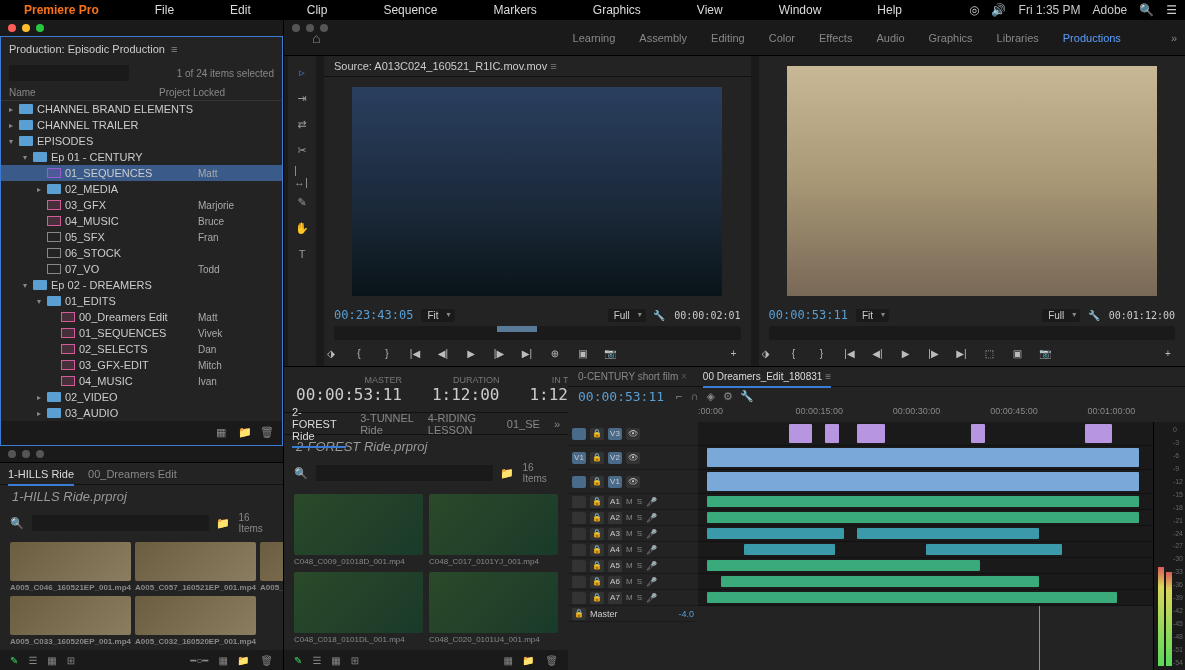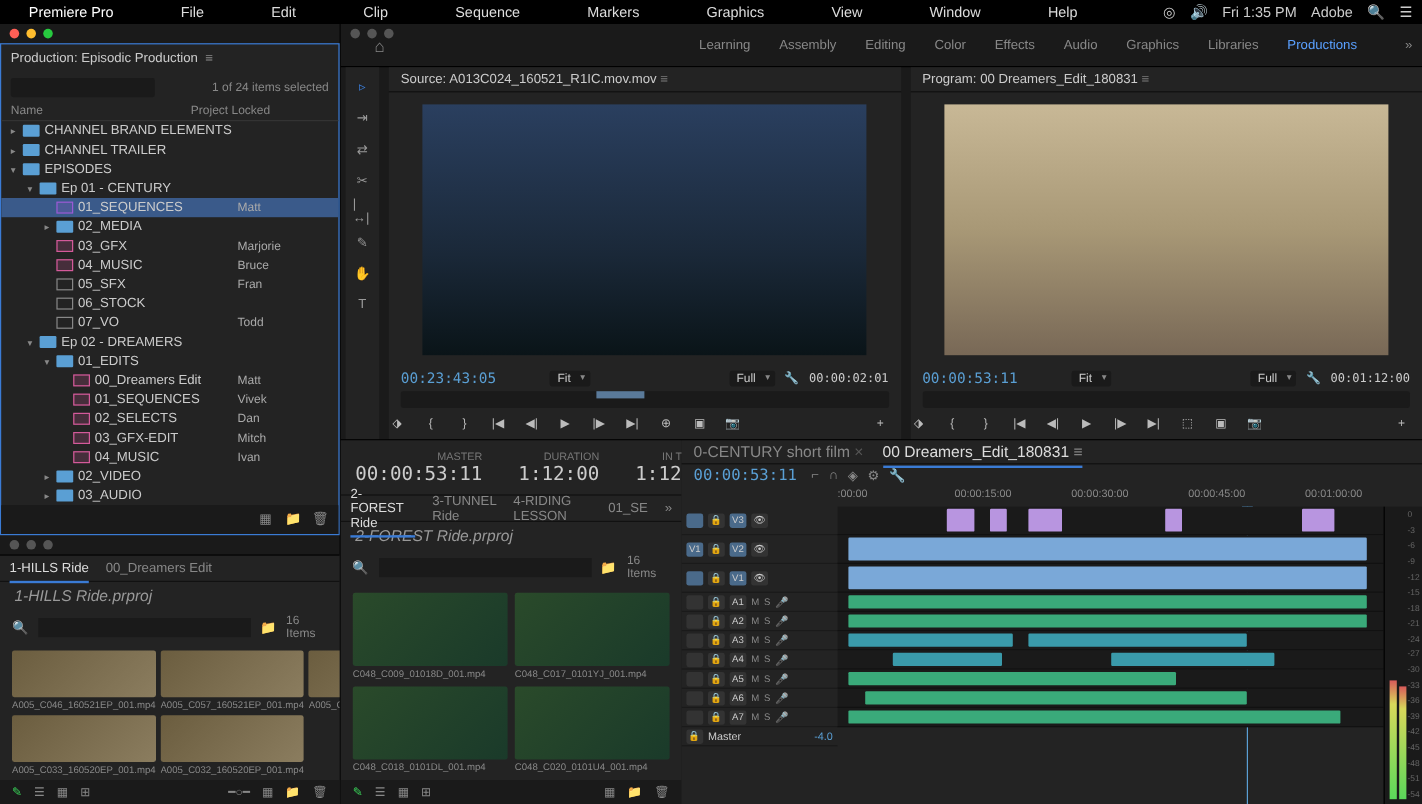--- a/index.html
+++ b/index.html
@@ -1,19 +1,19 @@
 <!DOCTYPE html>
 <html><head>
 <meta charset="utf-8">
 <style>
 * { margin:0; padding:0; box-sizing:border-box; font-family:-apple-system,Helvetica,Arial,sans-serif; }
 body { background:#1a1a1a; color:#ccc; width:1185px; height:670px; overflow:hidden; font-size:11px; }
 .menubar { height:20px; background:#000; display:flex; align-items:center; padding:0 8px; gap:16px; font-size:12px; }
 .menubar .apple { font-size:14px; }
-.menubar .app-name { font-weight:400; color:#ffffff; }
+.menubar .app-name { font-weight:700; color:#f97316; }
 .menubar .menu-item { color:#ddd; cursor:pointer;padding-left:40px; }
 .menubar .right { margin-left:auto; display:flex; gap:12px; align-items:center; }
 .traffic { display:flex; gap:6px; align-items:center; padding:4px 8px; }
 .dot { width:8px; height:8px; border-radius:50%; }
 .dot.red{background:#ff5f56;}.dot.yellow{background:#ffbd2e;}.dot.green{background:#27c93f;}
 .dot.gray{background:#555;}
 .main { display:flex; height:650px; }
 .left-col { width:284px; display:flex; flex-direction:column; border-right:1px solid #000; }
 .production-panel { flex:1; border:1px solid #3a7bd5; background:#232323; display:flex; flex-direction:column; }
 .prod-header { padding:6px 8px; display:flex; align-items:center; gap:6px; font-size:11px; }
@@ -38,62 +38,62 @@
 .panel-footer .icn-btn { width:14px; height:14px; color:#888; cursor:pointer; }
 .hills-panel { height:228px; background:#232323; border-top:1px solid #000; display:flex; flex-direction:column; }
 .tabs { display:flex; padding:0 8px; gap:14px; height:22px; align-items:center; font-size:11px; border-bottom:1px solid #111; }
 .tab { color:#888; cursor:pointer; position:relative; }
 .tab.active { color:#ddd; }
 .tab.active::after { content:''; position:absolute; bottom:-6px; left:0; right:0; height:2px; background:#3a7bd5; }
 .proj-name { padding:4px 12px; font-size:13px; color:#999;font-style:italic; }
 .proj-tools { display:flex; padding:4px 10px; gap:8px; align-items:center; }
 .proj-tools input { flex:0 0 100px; height:16px; background:#1a1a1a; border:none; }
 .proj-tools .cnt { margin-left:auto; color:#888; font-size:10px; }
-.clip-grid { flex:1; display:grid; grid-template-columns:repeat(3,1fr); gap:4px; padding:4px 10px; overflow:hidden; }
+.clip-grid { flex:1; display:grid; grid-template-columns:repeat(3,1fr); gap:4px; padding:4px 10px; overflow:hidden;font-weight:bold; }
 .clip { display:flex; flex-direction:column; }
 .clip .thumb { flex:1; background:linear-gradient(135deg,#6b5d3f,#8b7d5f); border-radius:2px; position:relative; min-height:38px; }
 .clip .cap { font-size:8px; color:#888; padding-top:2px; white-space:nowrap; overflow:hidden; }
 .right-col { flex:1; display:flex; flex-direction:column; background:#1a1a1a; }
 .workspace-bar { height:36px; display:flex; align-items:center; padding:0 8px; gap:20px; font-size:11px; border-bottom:1px solid #000; }
 .workspace-bar .home { font-size:14px; color:#888; }
-.workspace-bar .ws-items { margin-left:auto; margin-right:20px; display:flex; gap:24px; }
+.workspace-bar .ws-items { margin-left:auto; margin-right:30px; display:flex; gap:24px; }
 .ws-item { color:#888; cursor:pointer; }
 .ws-item.active { color:#5aa0ff; }
 .monitors { height:310px; display:flex; gap:8px; padding-left:4px; }
 .tool-strip { width:28px; background:#232323; display:flex; flex-direction:column; align-items:center; gap:10px; padding-top:8px; }
 .tool-btn { width:16px; height:16px; color:#999; cursor:pointer; display:flex; align-items:center; justify-content:center; }
 .tool-btn.active { color:#3a7bd5; }
 .monitor { flex:1; background:#232323; display:flex; flex-direction:column; }
 .mon-header { padding:4px 10px; font-size:11px; border-bottom:1px solid #111; }
 .mon-video { flex:1; display:flex; align-items:center; justify-content:center; padding:10px; }
 .video-frame { width:100%; height:100%; max-width:370px; background:linear-gradient(180deg,#2a3f5f 0%,#1a2838 60%,#0a1418 100%); border-radius:0; }
 .video-frame.portrait { background:linear-gradient(180deg,#c8b896 0%,#a89876 50%,#786856 100%); }
 .mon-ctrl-row { display:flex; align-items:center; padding:2px 10px; gap:8px; font-size:10px; }
 .tc-blue { color:#5a9fd4; font-family:monospace; font-size:12px; }
 .tc-white { color:#ccc; font-family:monospace; }
-.sel { background:#1a1a1a; padding:1px 16px 1px 6px; border-radius:2px; position:relative;margin-left:37px; }
+.sel { background:#1a1a1a; padding:1px 16px 1px 6px; border-radius:2px; position:relative; }
 .sel::after{content:'▾';position:absolute;right:4px;top:1px;font-size:8px;color:#888;}
 .scrubber { height:14px; background:#1a1a1a; margin:2px 10px; position:relative; border-radius:2px; }
 .scrub-mark { position:absolute; top:0; width:40px; height:6px; background:#5a7a9a; left:40%; }
 .transport { display:flex; justify-content:center; gap:14px; padding:4px 0 6px 0; align-items:center; }
 .tr-btn { width:14px; height:14px; color:#bbb; cursor:pointer; font-size:10px; display:flex; align-items:center; justify-content:center; }
 .tr-btn.plus { margin-left:auto; margin-right:10px; }
 .lower { flex:1; display:flex; border-top:1px solid #000; }
 .lower-left { width:284px; display:flex; flex-direction:column; background:#232323; }
 .info-block { padding:8px 12px; display:flex; gap:30px; font-size:10px; color:#888; }
 .info-col { text-align:right; }
 .info-col .lbl { font-size:9px; color:#777; }
 .info-col .val { font-size:16px; color:#ccc; font-family:monospace; }
 .forest-panel { flex:1; display:flex; flex-direction:column; border-top:1px solid #111; }
 .forest-grid { flex:1; display:grid; grid-template-columns:repeat(2,1fr); gap:6px; padding:6px 10px; }
 .fclip { display:flex; flex-direction:column; }
 .fclip .fthumb { flex:1; background:linear-gradient(135deg,#2a4a2a,#1a3a2a); border-radius:2px; position:relative; min-height:56px; }
 .fclip .fcap { font-size:8px; color:#888; padding-top:2px; }
 .timeline-area { flex:1; display:flex; flex-direction:column; background:#232323; }
-.tl-tabs { display:flex; padding:0 10px; height:20px; align-items:center; gap:16px; font-size:13px; border-bottom:1px solid #111; }
+.tl-tabs { display:flex; padding:0 10px; height:20px; align-items:center; gap:16px; font-size:10px; border-bottom:1px solid #111; }
 .tl-tc-row { display:flex; align-items:center; padding:2px 10px; gap:12px; }
 .tl-tc { color:#5a9fd4; font-family:monospace; font-size:13px; }
 .tl-icons { display:flex; gap:8px; color:#888; }
 .tl-icons span{cursor:pointer;font-size:11px;}
 .ruler { height:16px; position:relative; margin-left:130px; }
 .ruler .tick { position:absolute; font-size:9px; color:#888; }
 .playhead { position:absolute; top:0; bottom:0; width:1px; background:#5a9fd4; left:75%; }
 .playhead::before { content:''; position:absolute; top:-4px; left:-4px; width:9px; height:9px; background:#5a9fd4; border-radius:1px; }
 .tracks { flex:1; display:flex; position:relative; overflow:hidden; }
 .track-headers { width:130px; display:flex; flex-direction:column; }
@@ -398,21 +398,20 @@
           <span class="tr-btn">▶</span>
           <span class="tr-btn">|▶</span>
           <span class="tr-btn">▶|</span>
           <span class="tr-btn">⊕</span>
           <span class="tr-btn">▣</span>
           <span class="tr-btn">📷</span>
           <span class="tr-btn plus">+</span>
         </div>
       </div>
       <div class="monitor">
-        <div class="mon-header"><span>Program: 00 Dreamers_Edit_180831</span> <span style="opacity:.5">≡</span></div>
         <div class="mon-video">
             <div class="video-frame portrait"></div>
           </div>
         <div class="mon-ctrl-row">
           <span class="tc-blue">00:00:53:11</span>
           <span class="sel">Fit</span>
           <span style="flex:1"></span>
           <span class="sel">Full</span>
           <span>🔧</span>
           <span class="tc-white">00:01:12:00</span>

